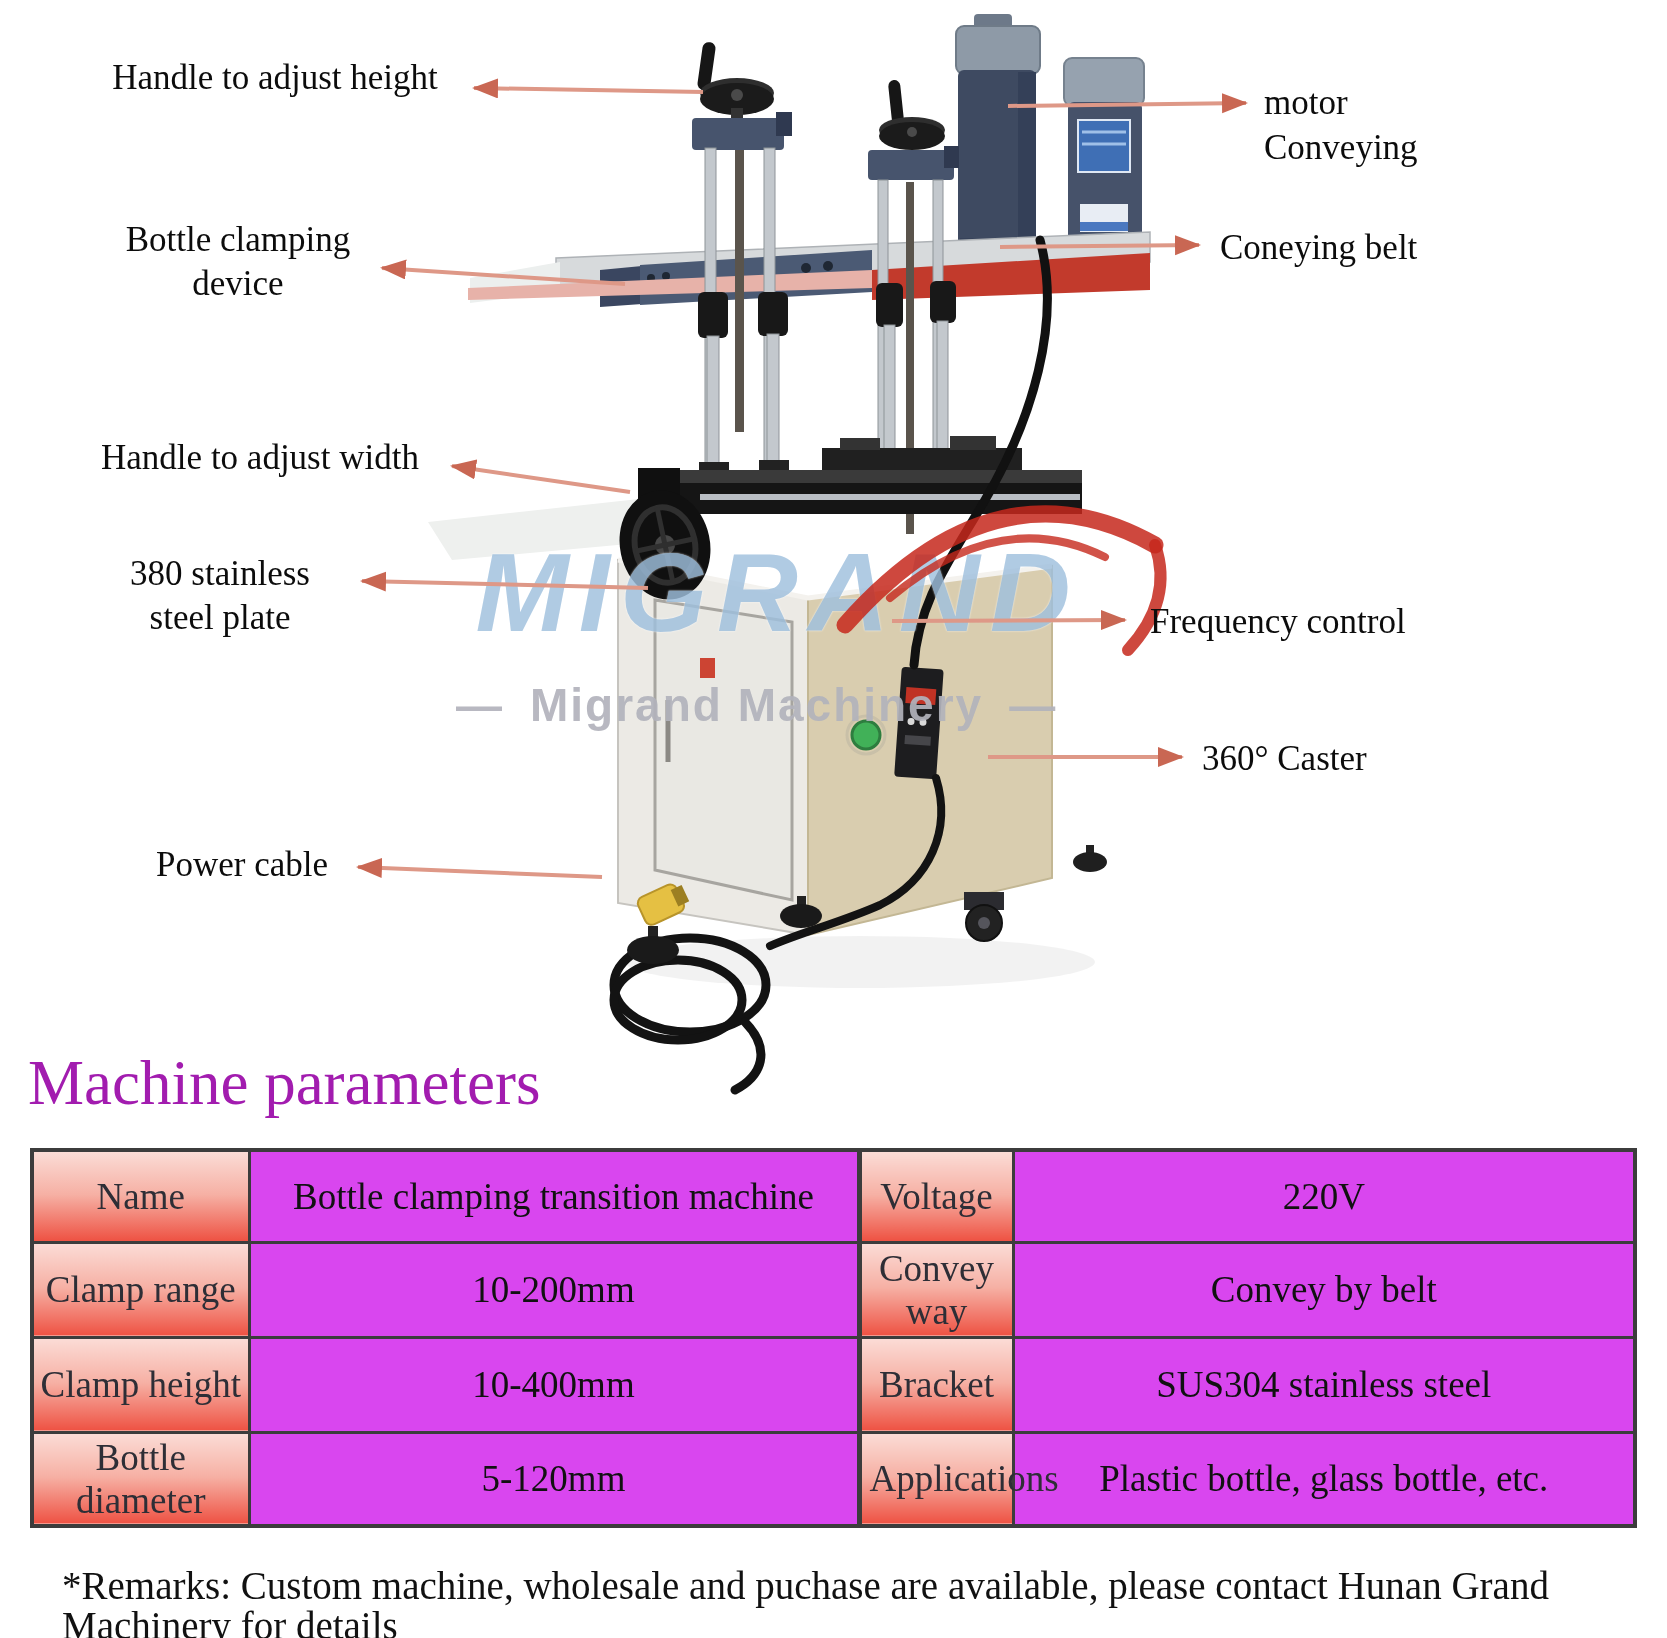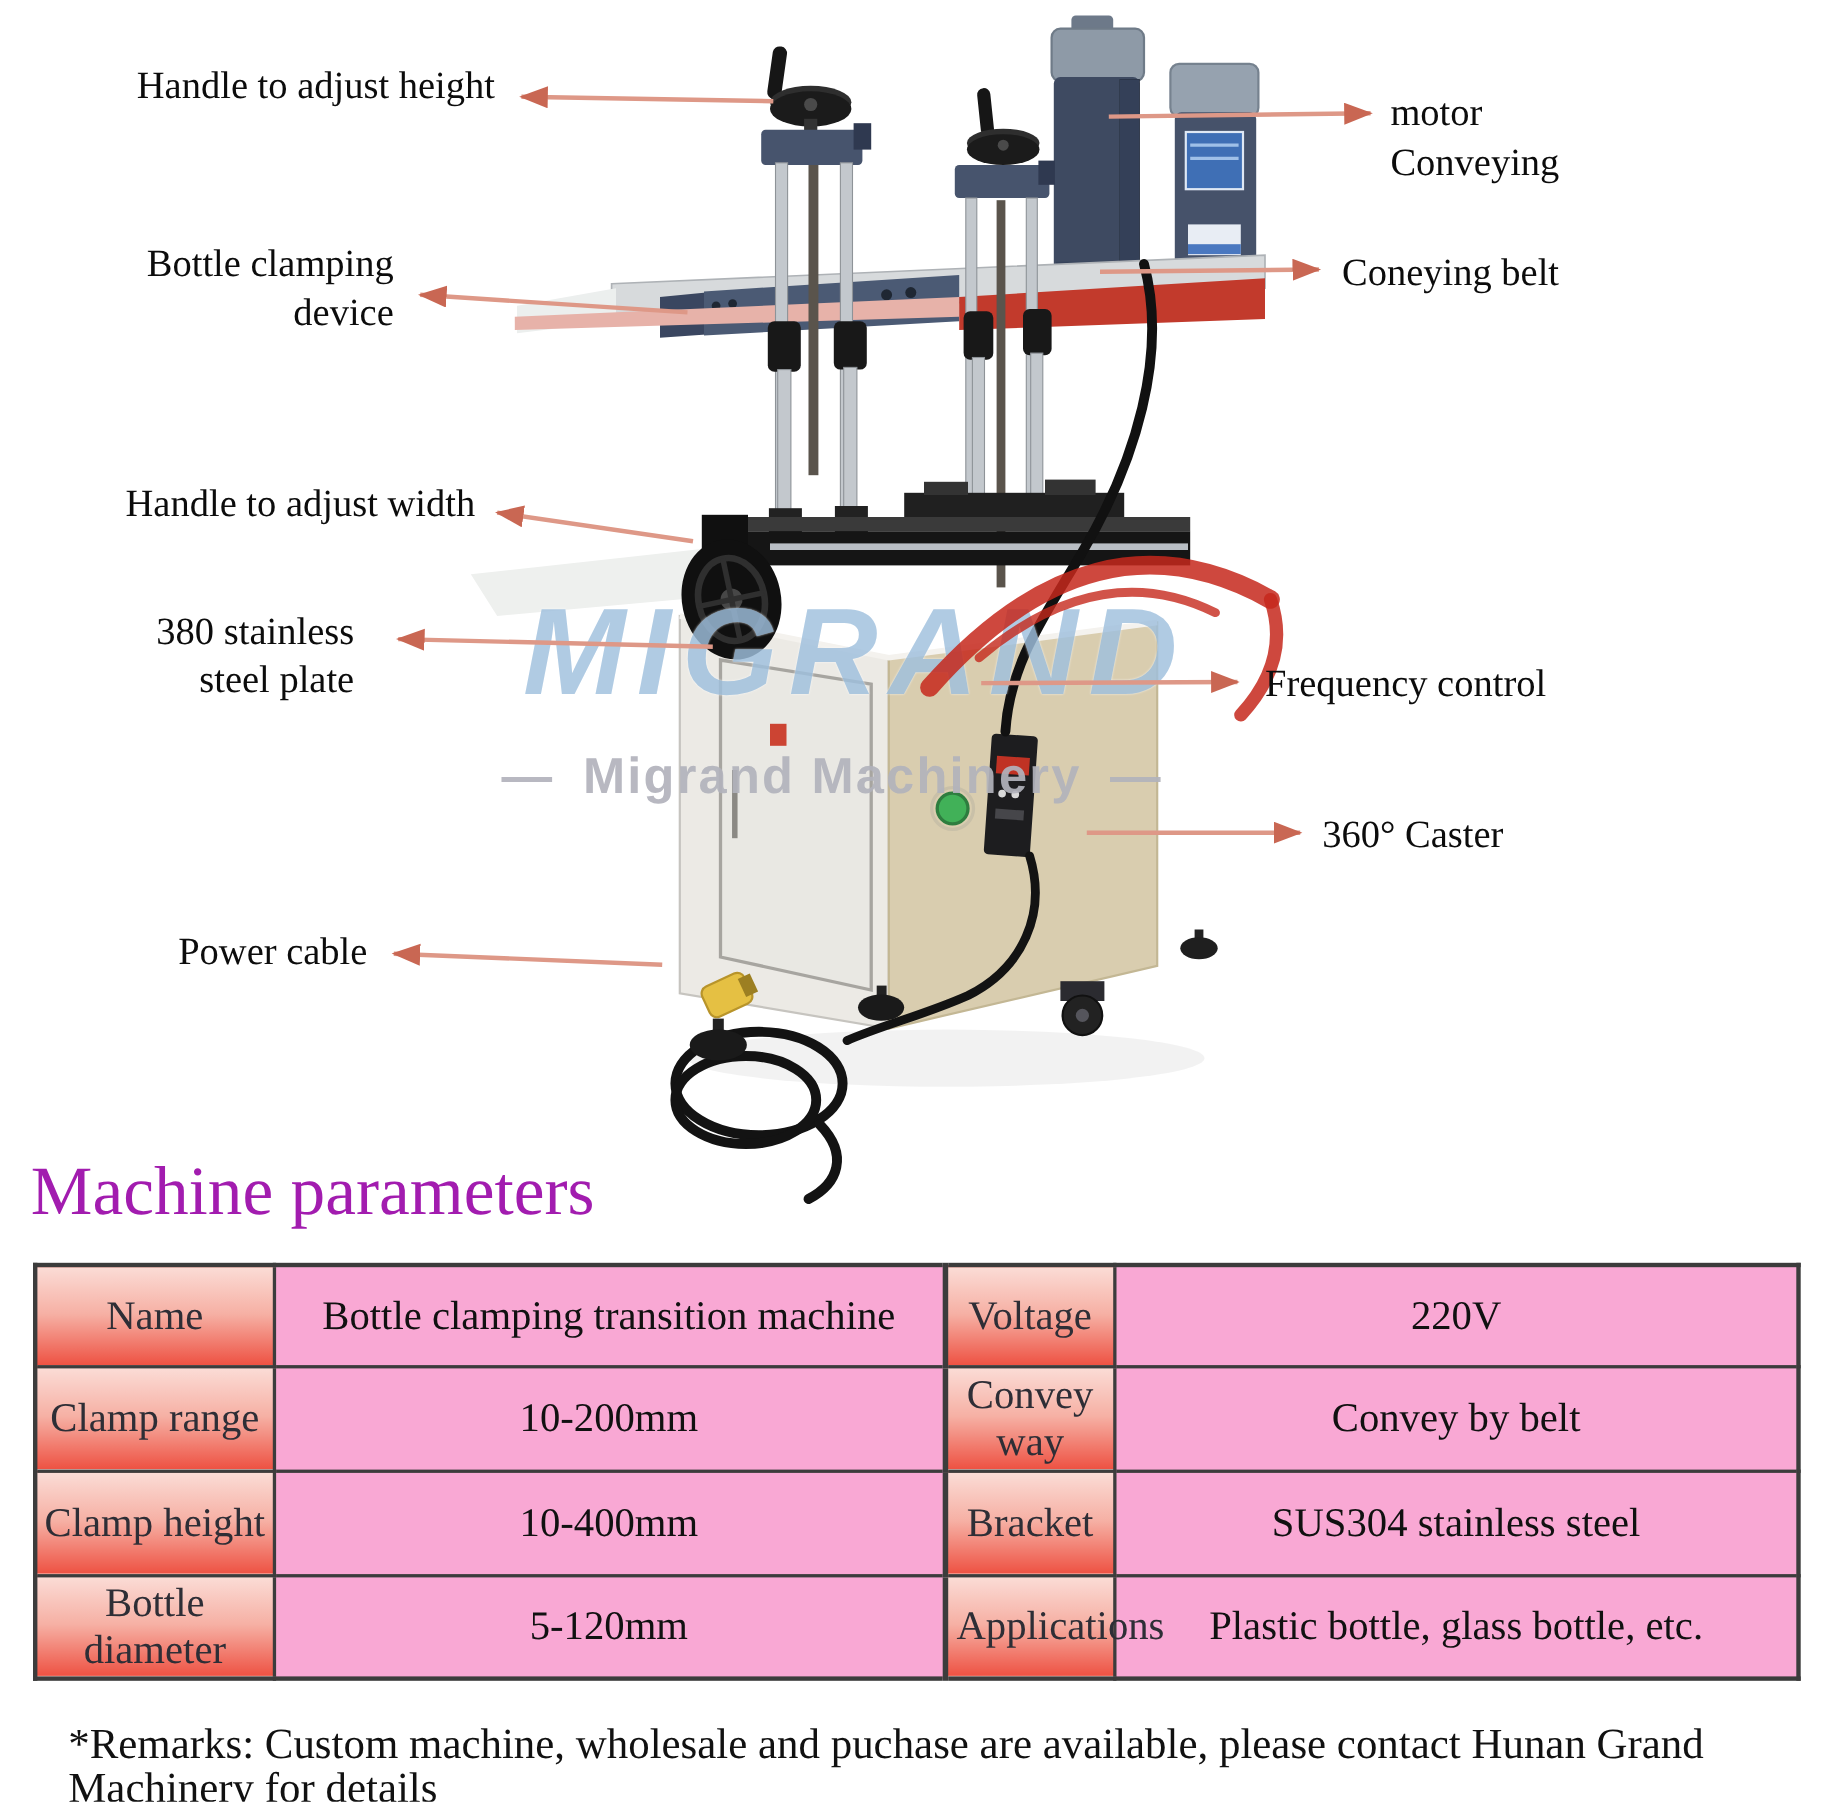--- a/index.html
+++ b/index.html
@@ -4,21 +4,21 @@
 <style>
   html,body{margin:0;padding:0;background:#ffffff;}
   body{width:1667px;height:1638px;position:relative;overflow:hidden;
        font-family:"Liberation Serif","DejaVu Serif",serif;color:#0d0d0d;}
 
   
   .machine-layer{position:absolute;left:420px;top:0;width:740px;height:1110px;z-index:1;}
   .wm-layer{position:absolute;left:0;top:0;width:1524px;height:1110px;z-index:2;pointer-events:none;}
   .arrow-layer{position:absolute;left:0;top:0;width:1667px;height:1638px;z-index:3;pointer-events:none;}
   .label{position:absolute;z-index:4;font-size:35px;line-height:44px;color:#0c0c0c;}
-  .lbl-r{text-align:right;}
+  .lbl-r{text-align:center;}
   .lbl-l{text-align:left;}
   .lbl-line{display:block;}
 
   
   .wm-brand{position:absolute;left:438px;top:528px;width:680px;text-align:center;
     font-family:"Liberation Sans","DejaVu Sans",sans-serif;font-weight:bold;font-style:italic;
     font-size:112px;letter-spacing:10px;color:#9fc0de;opacity:.82;
     text-shadow:0 0 2px #ffffff;}
   .wm-tag{position:absolute;left:430px;top:678px;width:680px;
     font-family:"Liberation Sans","DejaVu Sans",sans-serif;font-weight:bold;
@@ -28,21 +28,21 @@
   
   .page-heading{position:absolute;left:28px;top:1044px;font-size:63px;line-height:78px;
     color:#a21caf;z-index:4;}
   .remarks{position:absolute;left:14px;top:1566px;width:1645px;font-size:39px;line-height:40px;
     color:#111;z-index:4;margin-left:48px;}
 
   
   .params{position:absolute;left:30px;top:1148px;z-index:4;border-collapse:collapse;
     table-layout:fixed;width:1603px;}
   .params td{border:3px solid #3c3c3c;font-size:37px;text-align:center;vertical-align:middle;
-    padding:0;color:#111;background:#f9a8d4;overflow:visible;}
+    padding:0;color:#111;background:#d946ef;overflow:visible;}
   .params{border:4px solid #3c3c3c;}
   .params td.hl{background:linear-gradient(180deg,#fbdcd6 0%,#f6b0a4 48%,#ee5243 100%);
     color:#2e2e36;}
   .params td.split{border-left-width:5px;}
   .params td.app-cell{text-align:left;padding-left:8px;white-space:nowrap;}
   .r0{height:92px;} .r1{height:95px;} .r2{height:95px;} .r3{height:94px;}
 </style>
 </head>
 <body>
 

